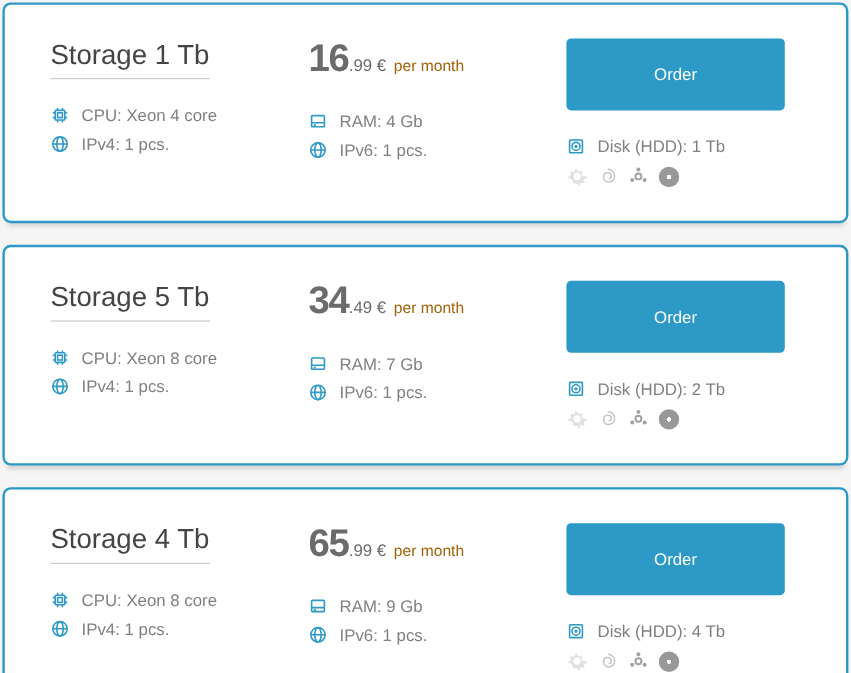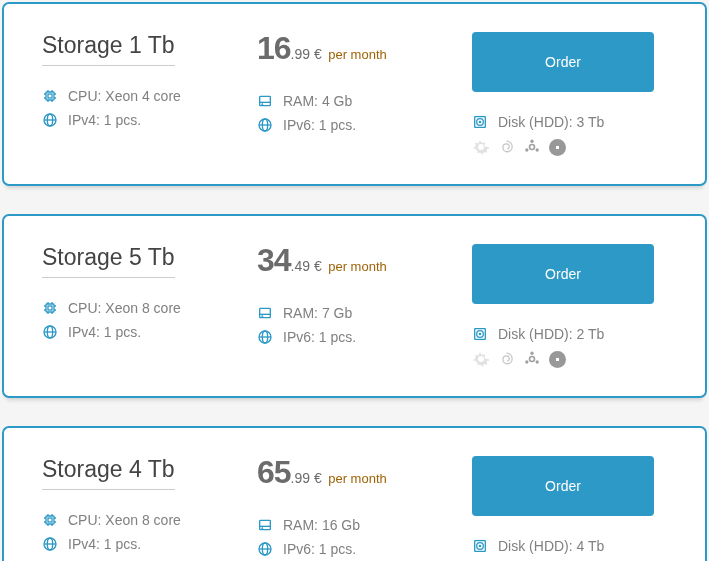--- a/index.html
+++ b/index.html
@@ -6,21 +6,21 @@
   body {
     font-family: Arial, "Helvetica Neue", sans-serif;
     background: #f5f5f5;
     padding: 2px;
     width: 709px;
   }
   .card {
     background: #fff;
     border: 2px solid #2d99c7;
     border-radius: 7px;
-    margin-bottom: 28px;
+    margin-bottom: 18px;
     padding: 28px 51px 28px 38px;
     display: flex;
     gap: 0;
     box-shadow: 0 6px 4px -4px rgba(0,0,0,0.15);
   }
   .col1 { width: 215px; flex-shrink: 0; }
   .col2 { width: 215px; flex-shrink: 0; }
   .col3 { flex: 1; }
   .title {
     font-size: 23px;
@@ -122,21 +122,21 @@
       </div>
     </div>
     <div class="col3">
       <button class="order-btn">Order</button>
       <div class="spec">
         <svg width="16" height="16" viewBox="0 0 24 24" fill="none" stroke="#2d99c7" stroke-width="2">
             <rect x="4" y="4" width="16" height="16" rx="1"></rect>
             <circle cx="12" cy="12" r="5"></circle>
             <circle cx="12" cy="12" r="1" fill="#2d99c7"></circle>
           </svg>
-        <span>Disk (HDD): 3 Tb</span>
+        <span>Disk (HDD): 1 Tb</span>
       </div>
       <div class="os-row">
         <svg width="18" height="18" viewBox="0 0 24 24" fill="#888">
             <path d="M12 8a4 4 0 100 8 4 4 0 000-8zm9 4l2 .5-.5 2-2-.5a9 9 0 01-1.2 2.9l1.2 1.6-1.4 1.4-1.6-1.2a9 9 0 01-2.9 1.2l.5 2-2 .5-.5-2a9 9 0 01-2.9-1.2l-1.6 1.2-1.4-1.4 1.2-1.6A9 9 0 014.5 14l-2 .5-.5-2 2-.5a9 9 0 011.2-2.9L4 7.5l1.4-1.4 1.6 1.2A9 9 0 019.9 6l-.5-2 2-.5.5 2a9 9 0 012.9 1.2l1.6-1.2L17.8 7l-1.2 1.6A9 9 0 0117.8 12l2-.5z" opacity="0.45"></path>
           </svg>
         <svg width="17" height="17" viewBox="0 0 24 24" fill="none" stroke="#999" stroke-width="1.8">
             <path d="M12 3c5 0 8 4 8 8s-3 7-7 7-6-3-6-6 2-5 5-5 4 2 4 4-1 3-3 3"></path>
           </svg>
         <svg width="18" height="18" viewBox="0 0 24 24" fill="#555">
             <circle cx="12" cy="12" r="3.3" fill="none" stroke="#555" stroke-width="2.2"></circle>
@@ -257,21 +257,21 @@
       <div class="price-wrap">
         <span class="price-big">65</span><span class="price-small">.99 €</span>
         <span class="price-period">per month</span>
       </div>
       <div class="spec">
         <svg width="16" height="16" viewBox="0 0 24 24" fill="none" stroke="#2d99c7" stroke-width="2">
             <rect x="4" y="5" width="16" height="14" rx="1"></rect>
             <circle cx="8" cy="17" r="0.5" fill="#2d99c7"></circle>
             <line x1="4" y1="14" x2="20" y2="14"></line>
           </svg>
-        <span>RAM: 16 Gb</span>
+        <span>RAM: 9 Gb</span>
       </div>
       <div class="spec">
         <svg width="16" height="16" viewBox="0 0 24 24" fill="none" stroke="#2d99c7" stroke-width="2">
             <circle cx="12" cy="12" r="9"></circle>
             <ellipse cx="12" cy="12" rx="4" ry="9"></ellipse>
             <line x1="3" y1="12" x2="21" y2="12"></line>
           </svg>
         <span>IPv6: 1 pcs.</span>
       </div>
     </div>

